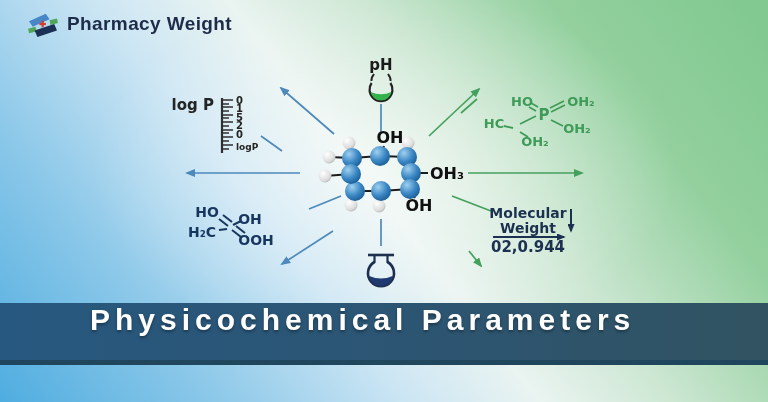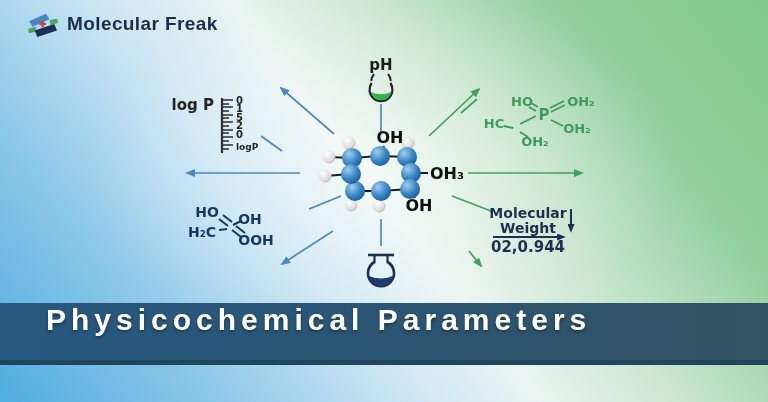--- a/index.html
+++ b/index.html
@@ -18,37 +18,38 @@
     position:absolute;left:0;top:303px;width:768px;height:57px;
     background:linear-gradient(90deg,#27587f 0%,#2c5572 55%,#315361 100%);
     border-bottom:5px solid #20465e;
     box-sizing:content-box;
   }
   .banner-text{
     padding:3px 0 0 46px;color:#ffffff;font-weight:bold;
     font-size:30px;line-height:28px;letter-spacing:5px;
     text-shadow:0 2px 3px rgba(0,0,0,0.35);
     white-space:nowrap;
+    margin-left:44px;
   }
 </style>
 </head>
 <body>
 
 <div class="canvas">
 
   <div class="logo">
     <svg width="34" height="28" viewBox="0 0 36 30">
       <polygon points="3,12 21,4 25,10 7,18" fill="#4787c8"></polygon>
       <polygon points="25,11 33,9 34,14 26,16" fill="#53a557"></polygon>
       <polygon points="2,20 10,18 11,23 3,25" fill="#53a557"></polygon>
       <polygon points="9,22 30,15 33,22 12,29" fill="#1c2f55"></polygon>
       <rect x="16.4" y="11.5" width="2.4" height="7" fill="#d23b2f"></rect>
       <rect x="14.1" y="13.8" width="7" height="2.4" fill="#d23b2f"></rect>
     </svg>
-    <span class="logo-text">Molecular Freak</span>
+    <span class="logo-text">Pharmacy Weight</span>
   </div>
 
   <svg class="diagram-svg" width="768" height="402" viewBox="0 0 768 402">
     <defs>
       <radialGradient id="gBlue" cx="35%" cy="30%" r="80%">
         <stop offset="0" stop-color="#9fd0ef"></stop>
           <stop offset="0.55" stop-color="#3b87c4"></stop>
           <stop offset="1" stop-color="#14578f"></stop>
       </radialGradient>
       <radialGradient id="gWhite" cx="35%" cy="30%" r="80%">

